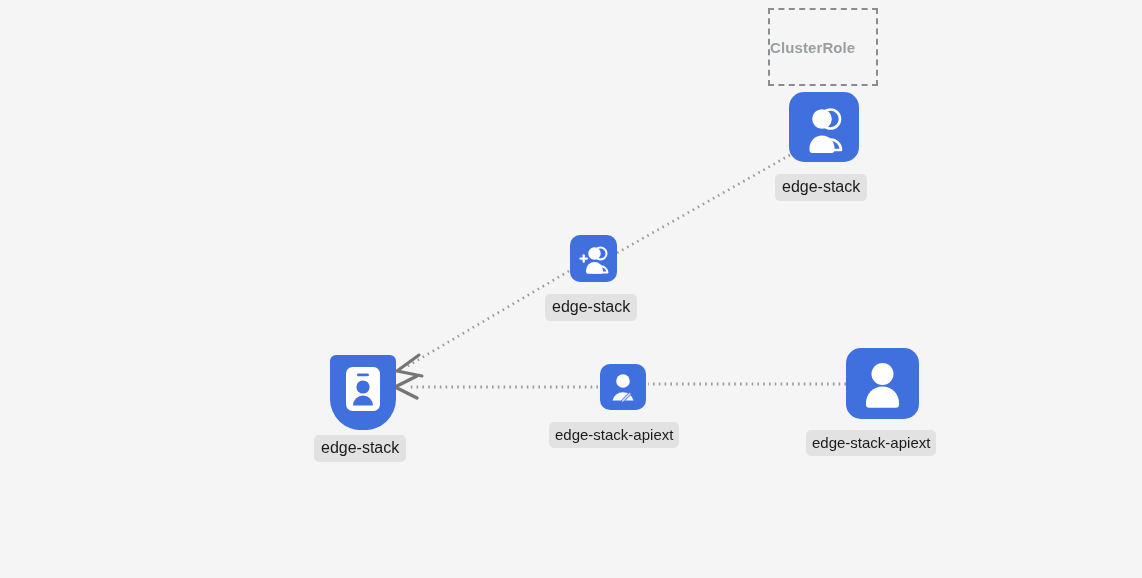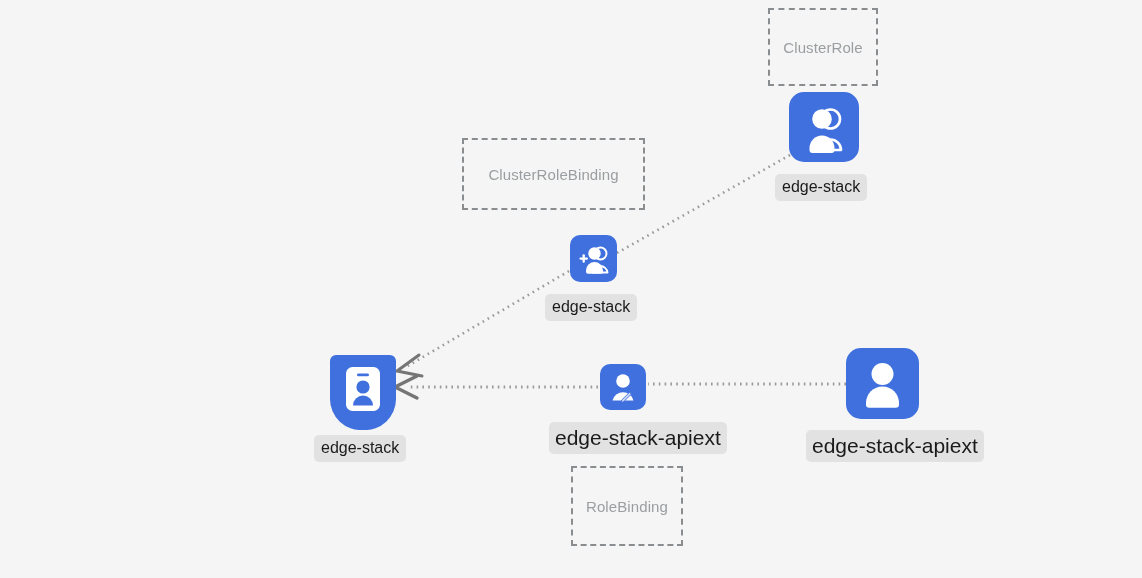--- a/index.html
+++ b/index.html
@@ -25,21 +25,22 @@
     pointer-events: none;
   }
   
   .type-box {
     position: absolute;
     box-sizing: border-box;
     border: 2px dashed #8a8d8f;
     background: transparent;
     display: flex;
     align-items: center;
-    justify-content: center;
+    justify-content: flex-start;
+    font-weight: bold;
   }
   .type-box-label {
     color: #9b9ea0;
     font-size: 15px;
     letter-spacing: 0.1px;
     white-space: nowrap;
     user-select: none;
   }
   .type-box-label.small {
     font-size: 13px;
@@ -59,21 +60,21 @@
     background: #e2e2e2;
     color: #1b1b1b;
     border-radius: 5px;
     font-size: 16px;
     line-height: 1;
     padding: 5px 7px 6px 7px;
     white-space: nowrap;
     user-select: none;
   }
   .chip.sm {
-    font-size: 21px;
+    font-size: 15px;
     padding: 5px 6px 6px 6px;
   }
 </style>
 </head>
 <body>
 
 <div id="canvas">
 
   <svg id="edge-layer" viewBox="0 0 1142 578" width="1142" height="578" xmlns="http://www.w3.org/2000/svg">
 
@@ -87,28 +88,22 @@
 
     <line x1="598" y1="387" x2="408" y2="387" stroke="#9a9a9a" stroke-width="2.8" stroke-linecap="butt" stroke-dasharray="1.6 4.2"></line>
 
     <path d="M 417 376 L 395 387 L 417 398" fill="none" stroke="#757575" stroke-width="3.4" stroke-linejoin="round" stroke-linecap="round"></path>
   </svg>
 
   <div class="type-box" style="left:768px; top:8px; width:110px; height:78px;">
     <span class="type-box-label">ClusterRole</span>
   </div>
 
-  <div class="type-box" style="left:462px; top:138px; width:183px; height:72px;">
-    <span class="type-box-label">ClusterRoleBinding</span>
-  </div>
 
 
-  <div class="type-box" style="left:571px; top:466px; width:112px; height:80px;">
-    <span class="type-box-label">RoleBinding</span>
-  </div>
 
 
   <div class="node" style="left:789px; top:92px; width:70px; height:70px;">
     <svg class="node-icon" width="70" height="70" viewBox="0 0 70 70" xmlns="http://www.w3.org/2000/svg">
       <rect x="0" y="0" width="70" height="70" rx="15" ry="15" fill="#4070de"></rect>
 
       <circle cx="41.5" cy="27" r="9.5" fill="none" stroke="#ffffff" stroke-width="2.6"></circle>
       <path d="M 31 58 L 52 58 A 10.5 10.5 0 0 0 31 58 Z" fill="none" stroke="#ffffff" stroke-width="2.6" stroke-linejoin="round"></path>
 
       <circle cx="33" cy="27" r="9.8" fill="#ffffff"></circle>

